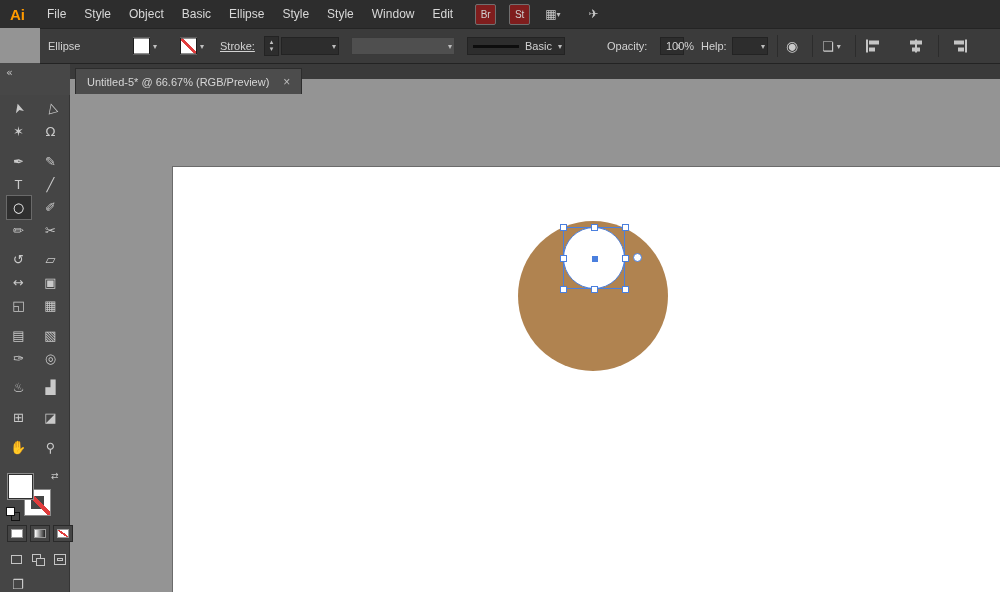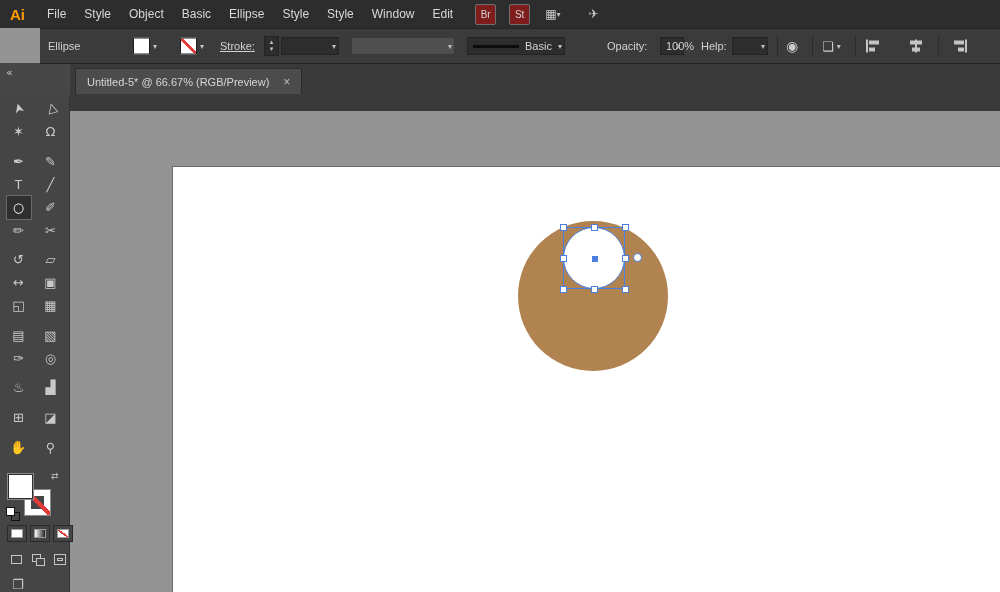--- a/index.html
+++ b/index.html
@@ -36,21 +36,21 @@
   .al i{position:absolute;background:#c4c4c4;}
   .al-hl .e{left:0;top:0;width:2px;height:13px;} .al-hl .b1{left:3px;top:1px;width:10px;height:4px;} .al-hl .b2{left:3px;top:8px;width:6px;height:4px;}
   .al-hc .e{left:6px;top:0;width:2px;height:13px;} .al-hc .b1{left:1px;top:1px;width:12px;height:4px;} .al-hc .b2{left:3px;top:8px;width:8px;height:4px;}
   .al-hr .e{right:0;top:0;width:2px;height:13px;} .al-hr .b1{right:3px;top:1px;width:10px;height:4px;} .al-hr .b2{right:3px;top:8px;width:6px;height:4px;}
   .al-vt .e{left:0;top:0;width:15px;height:2px;} .al-vt .b1{left:2px;top:3px;width:4px;height:9px;} .al-vt .b2{left:9px;top:3px;width:4px;height:5px;}
 
   
   .tools-head{position:absolute;left:0;top:63px;width:70px;height:32px;background:#474747;color:#c4c4c4;
               font-size:11px;z-index:4;}
   .collapse{position:absolute;left:6px;top:3px;letter-spacing:-1px;}
-  .tabbar{position:absolute;left:70px;top:63px;width:930px;height:48px;background:#3a3a3a;z-index:4;}
+  .tabbar{position:absolute;left:70px;top:63px;width:930px;height:16px;background:#3a3a3a;z-index:4;}
   .tab{position:absolute;left:5px;top:5px;height:26px;background:#4c4c4c;border:1px solid #2c2c2c;border-bottom:none;
        display:flex;align-items:center;padding:0 11px;color:#d6d6d6;font-size:11px;box-sizing:border-box;}
   .tab-close{margin-left:14px;color:#bdbdbd;font-size:12px;}
 
   
   .toolbar{position:absolute;left:0;top:95px;bottom:0;width:70px;background:#454545;border-right:1px solid #353535;
            display:flex;flex-direction:column;align-items:center;z-index:3;box-sizing:border-box;padding-top:2px;}
   .trow{display:flex;gap:8px;margin:0;}
   .tgap{height:7px;}
   .tcell{width:24px;height:23px;display:flex;align-items:center;justify-content:center;color:#c9c9c9;font-size:13px;}

